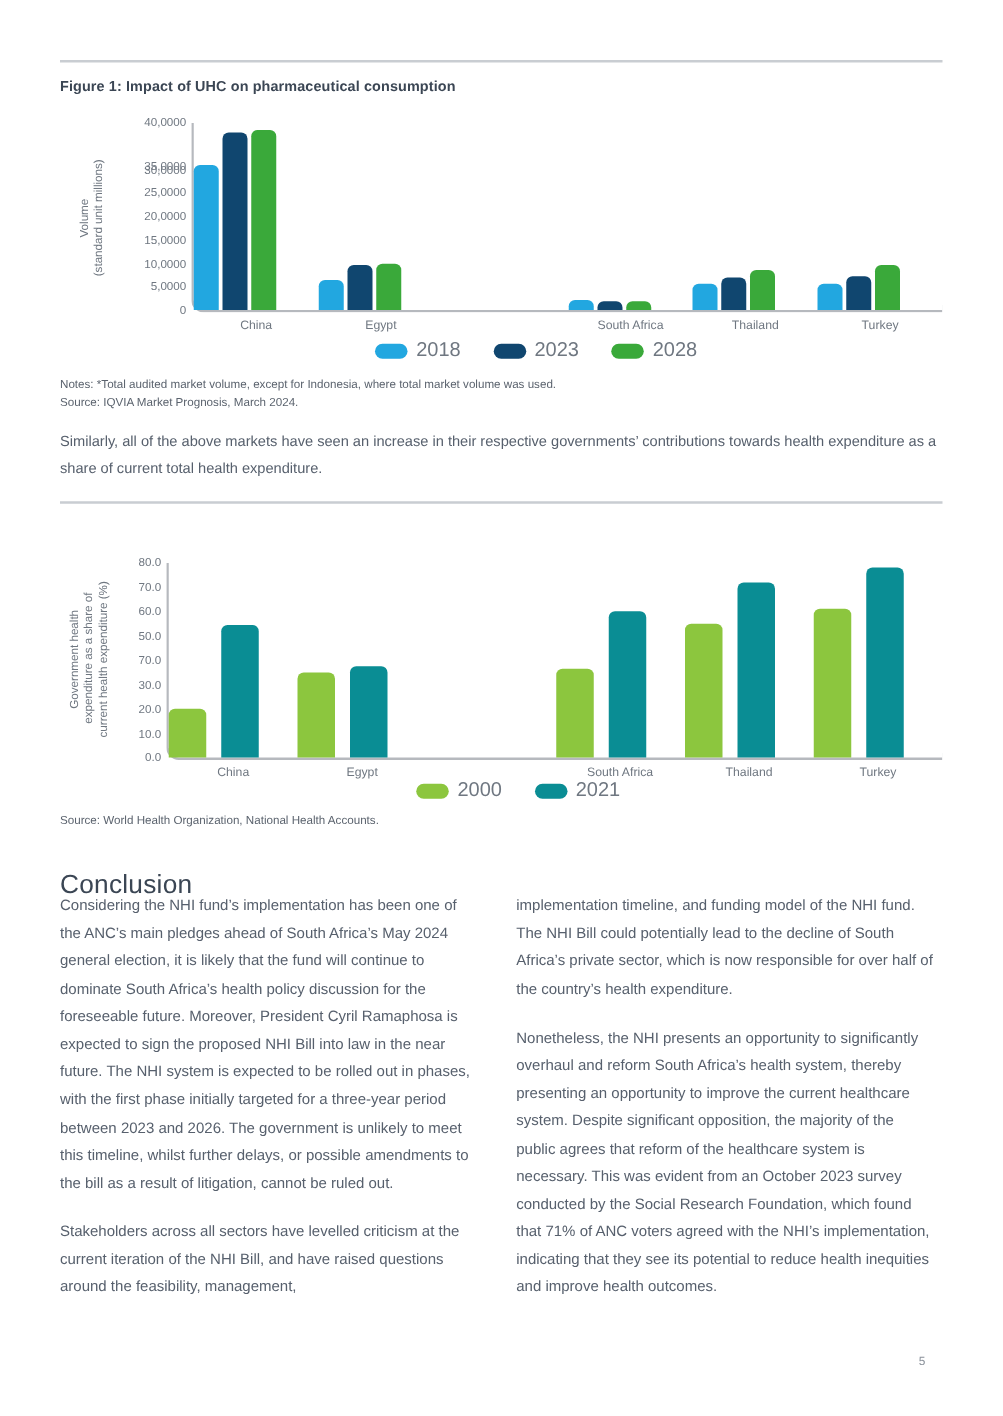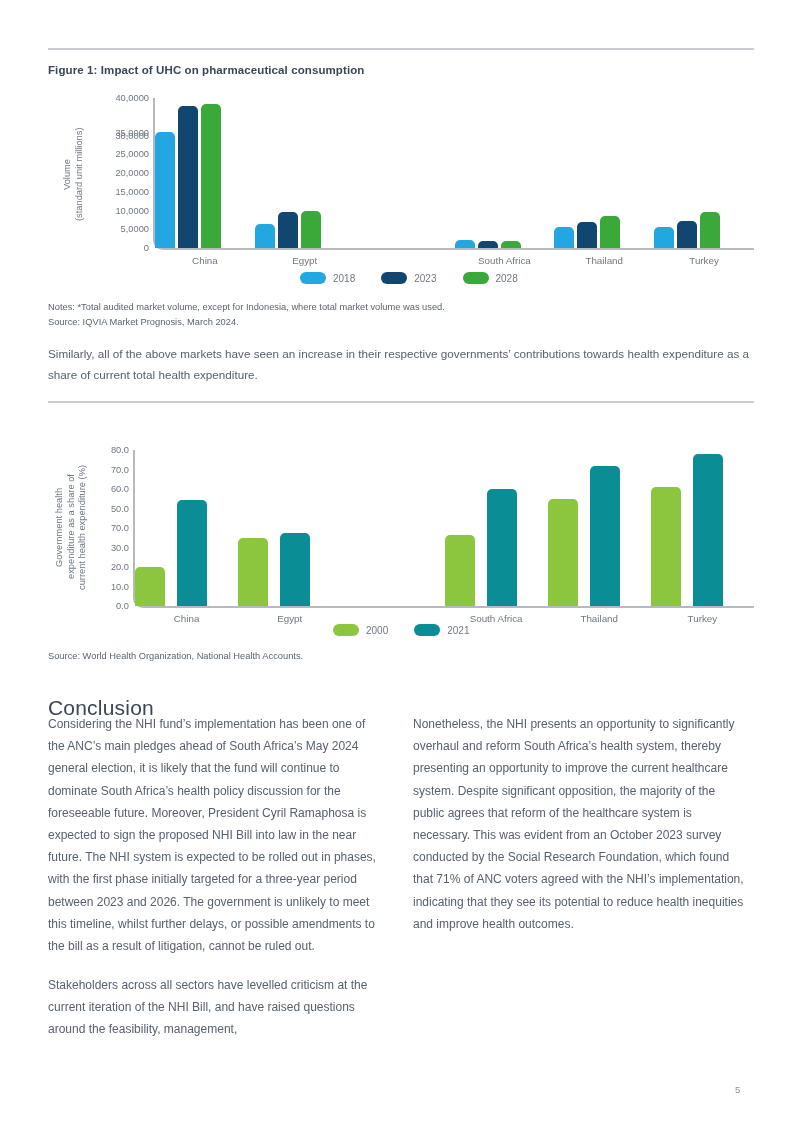--- a/index.html
+++ b/index.html
@@ -102,21 +102,21 @@
     display: flex;
     align-items: center;
     gap: 7px;
   }
   .legend-swatch {
     width: 26px;
     height: 12px;
     border-radius: 6px;
   }
   .legend-label {
-    font-size: 10px;
+    font-size: 16px;
     color: #6f7781;
   }
 
   
   .note {
     position: absolute;
     left: 48px;
     font-size: 9.3px;
     color: #5b636e;
     line-height: 1.55;
@@ -305,17 +305,18 @@
 
   <div class="note" id="fig2-note">Source: World Health Organization, National Health Accounts.</div>
 
   <h1 id="conclusion-heading">Conclusion</h1>
 
   <div class="col" id="col-left">
       <p>Considering the NHI fund’s implementation has been one of the ANC’s main pledges ahead of South Africa’s May 2024 general election, it is likely that the fund will continue to dominate South Africa’s health policy discussion for the foreseeable future. Moreover, President Cyril Ramaphosa is expected to sign the proposed NHI Bill into law in the near future. The NHI system is expected to be rolled out in phases, with the first phase initially targeted for a three-year period between 2023 and 2026. The government is unlikely to meet this timeline, whilst further delays, or possible amendments to the bill as a result of litigation, cannot be ruled out.</p>
       <p>Stakeholders across all sectors have levelled criticism at the current iteration of the NHI Bill, and have raised questions around the feasibility, management,</p>
     </div>
   <div class="col" id="col-right">
+      <p>implementation timeline, and funding model of the NHI fund. The NHI Bill could potentially lead to the decline of South Africa’s private sector, which is now responsible for over half of the country’s health expenditure.</p>
       <p>Nonetheless, the NHI presents an opportunity to significantly overhaul and reform South Africa’s health system, thereby presenting an opportunity to improve the current healthcare system. Despite significant opposition, the majority of the public agrees that reform of the healthcare system is necessary. This was evident from an October 2023 survey conducted by the Social Research Foundation, which found that 71% of ANC voters agreed with the NHI’s implementation, indicating that they see its potential to reduce health inequities and improve health outcomes.</p>
     </div>
 
   <div id="page-number">5</div>
 </div>
 
 </body></html>

